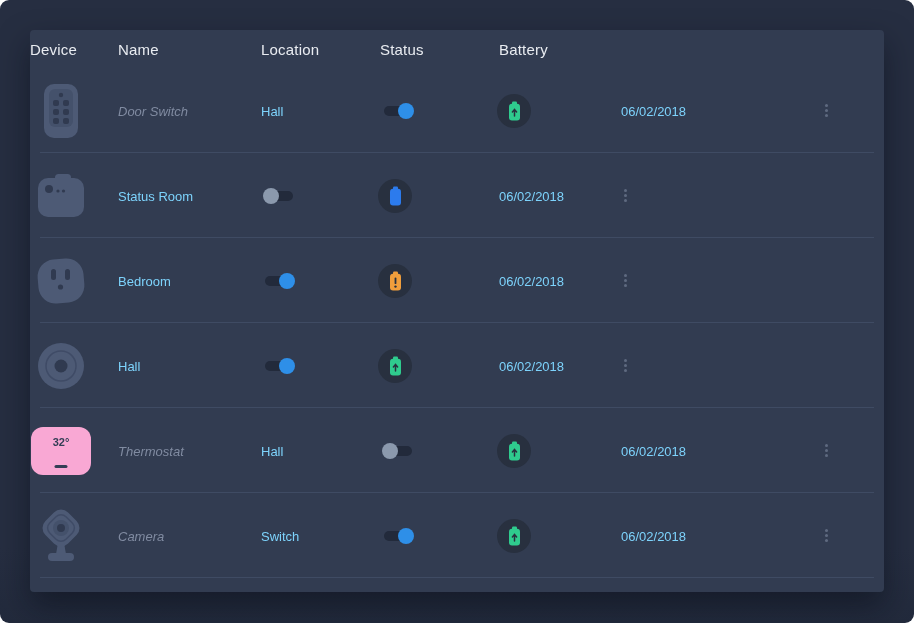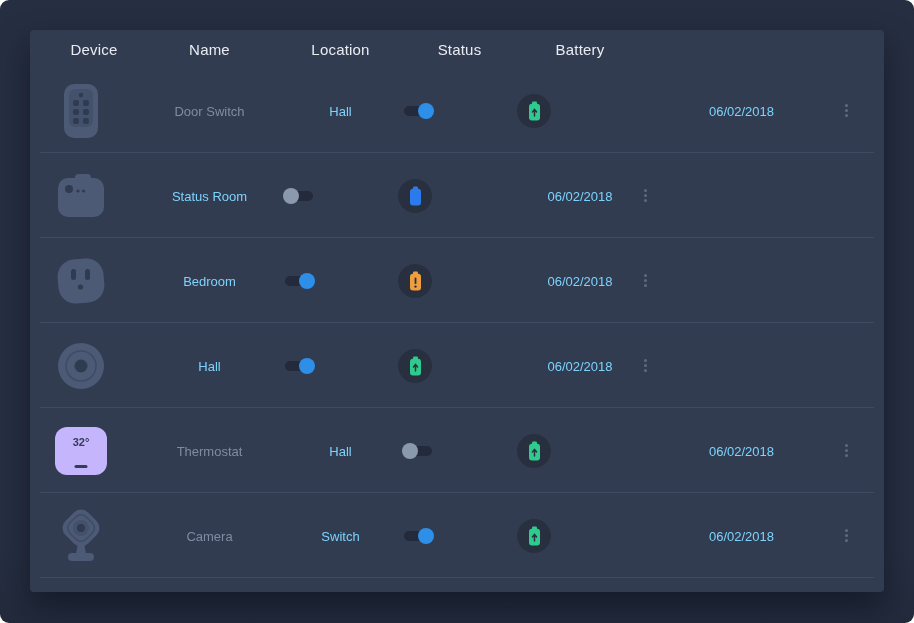--- a/index.html
+++ b/index.html
@@ -5,40 +5,40 @@
   html,body{margin:0;padding:0;background:#ffffff;font-family:"Liberation Sans", sans-serif;}
   .screen{
     position:relative;width:914px;height:623px;border-radius:9px;overflow:hidden;
     background:linear-gradient(180deg,#262e41 0%,#262e41 88%,#222a3c 100%);
   }
   .card{
     position:absolute;left:30px;top:30px;width:854px;height:562px;
     background:#323c51;border-radius:4px;
     box-shadow:0 14px 30px rgba(8,12,22,0.5);
   }
-  .grid-cols{display:grid;grid-template-columns:88px 143px 119px 119px 122px 201px 42px;padding-left:20px;align-items:center;text-align:center;}
+  .grid-cols{display:grid;grid-template-columns:88px 143px 119px 119px 122px 201px 42px;align-items:center;}
   .thead{height:38px;}
   .th{color:#e9ecf1;font-size:15px;letter-spacing:.2px;}
   .row{height:85px;position:relative;}
   .row::after{content:'';position:absolute;left:10px;right:10px;bottom:0;height:1px;background:rgba(138,155,190,0.16);}
   .dev-icon{display:flex;align-items:center;justify-content:center;width:62px;height:62px;}
-  .name{color:#808ba1;font-size:13px;}
+  .name{color:#808ba1;font-size:13px;font-style:italic;}
   .muted{color:#7dd3fc;font-size:13px;}
   
   .toggle{position:relative;width:28px;height:10px;border-radius:5px;background:#222a3b;margin-left:4px;cursor:pointer;}
   .toggle .knob{position:absolute;top:-3px;width:16px;height:16px;border-radius:50%;}
   .toggle.on .knob{right:-2px;background:#2e8fe8;}
   .toggle.off .knob{left:-2px;background:#8b99ad;}
   
   .batt-badge{width:34px;height:34px;border-radius:50%;background:#28303f;display:flex;align-items:center;justify-content:center;margin-left:-2px;}
   
   .kebab{display:flex;flex-direction:column;gap:2px;align-items:center;width:12px;padding:4px 0;cursor:pointer;margin-left:-2px;}
   .kebab i{width:3px;height:3px;border-radius:50%;background:#5f6a80;}
   
-  .thermo{position:relative;width:52px;height:48px;border-radius:12px;background:#c4b5fd;display:flex;justify-content:center;}
+  .thermo{position:relative;width:60px;height:48px;border-radius:12px;background:#f9a8d4;display:flex;justify-content:center;}
   .thermo-temp{color:#333e55;font-size:11px;font-weight:bold;margin-top:9px;}
   .thermo-dash{position:absolute;bottom:7px;left:50%;transform:translateX(-50%);width:13px;height:3px;border-radius:2px;background:#333e55;}
 </style>
 </head>
 <body>
 
 <div class="screen">
   <div class="card">
 
     <div class="thead grid-cols">

